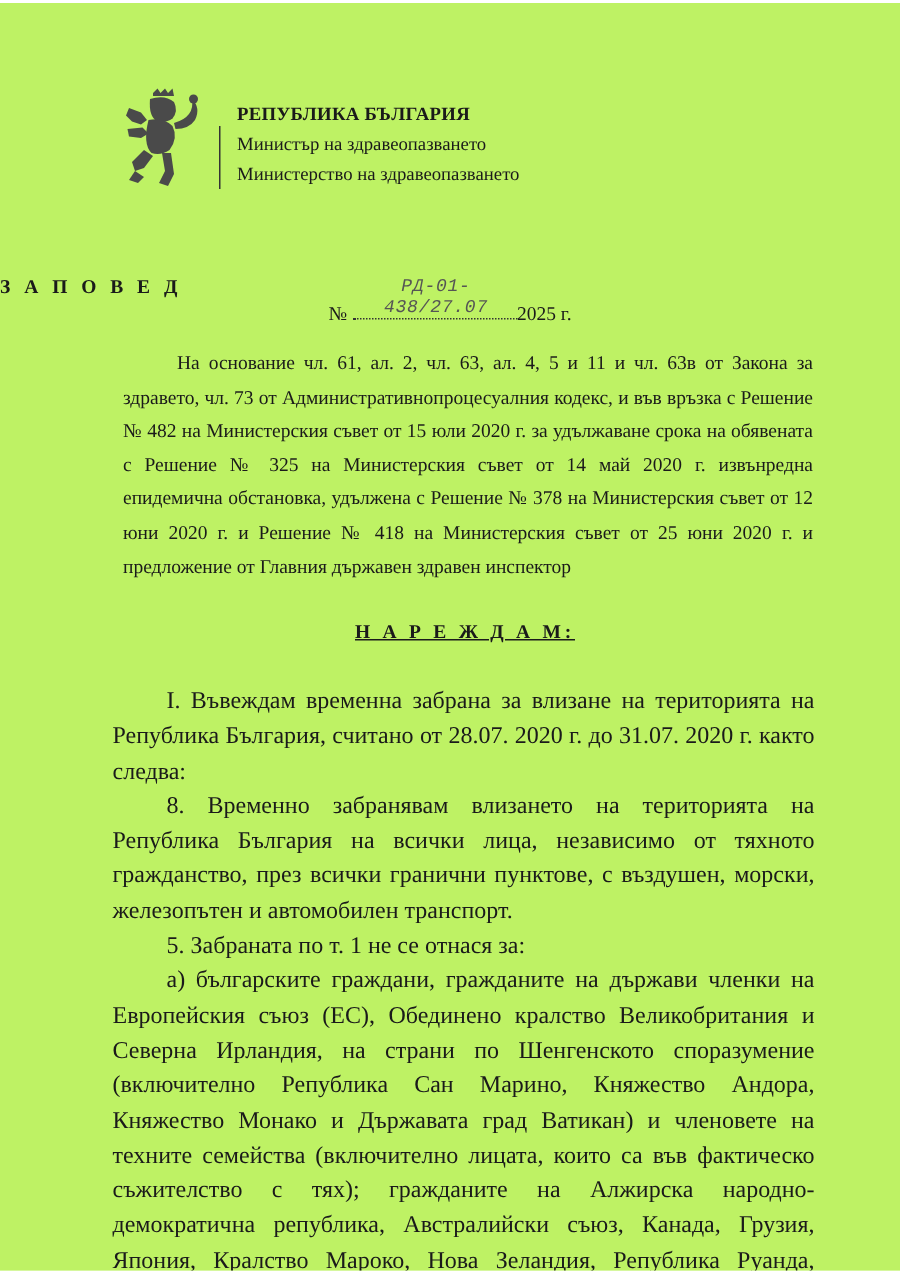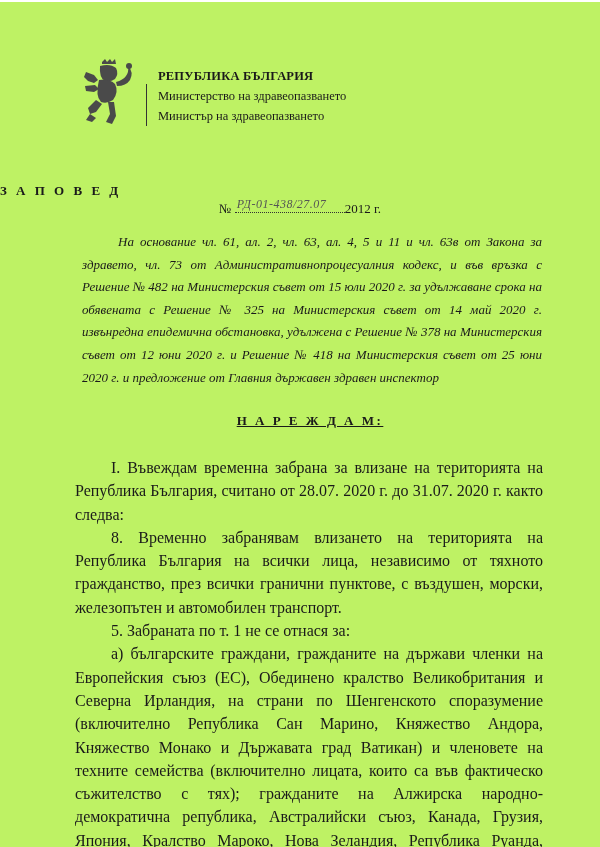--- a/index.html
+++ b/index.html
@@ -11,24 +11,24 @@
   .coat { position: absolute; left: 0; top: 0; width: 54px; height: 70px; }
   .hdr-rule { position: absolute; left: 64px; top: 26px; width: 1px; height: 42px; background: #333; }
   .hdr-lines { position: absolute; left: 76px; top: 8px; }
   .hdr-title { font-weight: bold; font-size: 12.5px; letter-spacing: 0.2px; height: 20px; line-height: 20px; }
   .hdr-sub { font-size: 12.5px; height: 20px; line-height: 20px; }
 
   .order-title { position: absolute; left: 0; width: 600px; top: 181px; 
                  font-weight: bold; font-size: 13px; letter-spacing: 3px; }
   .order-number { position: absolute; left: 0; width: 600px; top: 198px; text-align: center; font-size: 13px; }
   .order-number .dots { display: inline-block; width: 110px; border-bottom: 1px dotted #333; position: relative; height: 12px; vertical-align: baseline; }
-  .order-number .hand { position: absolute; left: 2px; bottom: 0px; font-family: Liberation Serif, serif; font-size: 12px;
+  .order-number .hand { position: absolute; left: 2px; bottom: 0px; font-family: Liberation Mono, monospace; font-size: 12px;
                         color: #555; font-style: italic; letter-spacing: 0.5px; }
 
-  .body-text { position: absolute; left: 82px; width: 460px; font-size: 13px; line-height: 22.6px; text-align: justify; font-style: italic; }
+  .body-text { position: absolute; left: 82px; width: 460px; font-size: 13px; line-height: 22.6px; text-align: justify; }
   .p-indent { text-indent: 36px; margin: 0; }
 
   .preamble { top: 229px; }
   .order-heading { position: absolute; left: 0; width: 600px; top: 411px; text-align: center;
                    font-weight: bold; font-size: 13px; letter-spacing: 2.5px; padding-left: 20px; box-sizing: border-box; text-decoration: underline; }
 
   .section { position: absolute; left: 75px; width: 468px; font-size: 16px; line-height: 23.3px; text-align: justify; }
   .section p { margin: 0; text-indent: 36px; }
   .s1 { top: 454px; }
 </style>
@@ -54,29 +54,29 @@
         <path d="M26 44 l2 12 l-4 8 l6 2 l4 -8 l-2 -14z"></path>
         <path d="M8 56 l-4 6 l6 2 l4 -4z"></path>
 
         <path d="M34 24 q14 -4 12 -16 q6 6 2 14 q-4 6 -13 6z"></path>
         <circle cx="47" cy="8" r="3"></circle>
       </g>
     </svg>
     <div class="hdr-rule"></div>
     <div class="hdr-lines">
       <div class="hdr-title">РЕПУБЛИКА БЪЛГАРИЯ</div>
+      <div class="hdr-sub">Министър на здравеопазването</div>
       <div class="hdr-sub">Министерство на здравеопазването</div>
-      <div class="hdr-sub">Министър на здравеопазването</div>
     </div>
   </div>
 
   <div class="order-title">З А П О В Е Д</div>
   <div class="order-number">
     <span>№</span>
-    <span class="dots"><span class="hand">РД-01-438/27.07</span></span><span>2012 г.</span>
+    <span class="dots"><span class="hand">РД-01-438/27.07</span></span><span>2025 г.</span>
   </div>
 
   <div class="body-text preamble">
     <p class="p-indent">На основание чл. 61, ал. 2, чл. 63, ал. 4, 5 и 11 и чл. 63в от Закона за здравето, чл. 73 от Административнопроцесуалния кодекс, и във връзка с Решение № 482 на Министерския съвет от 15 юли 2020 г. за удължаване срока на обявената с Решение № 325 на Министерския съвет от 14 май 2020 г. извънредна епидемична обстановка, удължена с Решение № 378 на Министерския съвет от 12 юни 2020 г. и Решение № 418 на Министерския съвет от 25 юни 2020 г. и предложение от Главния държавен здравен инспектор</p>
   </div>
 
   <div class="order-heading">Н А Р Е Ж Д А М:</div>
 
   <div class="section s1">
     <p>I. Въвеждам временна забрана за влизане на територията на Република България, считано от  28.07. 2020 г. до 31.07. 2020 г. както следва:</p>

